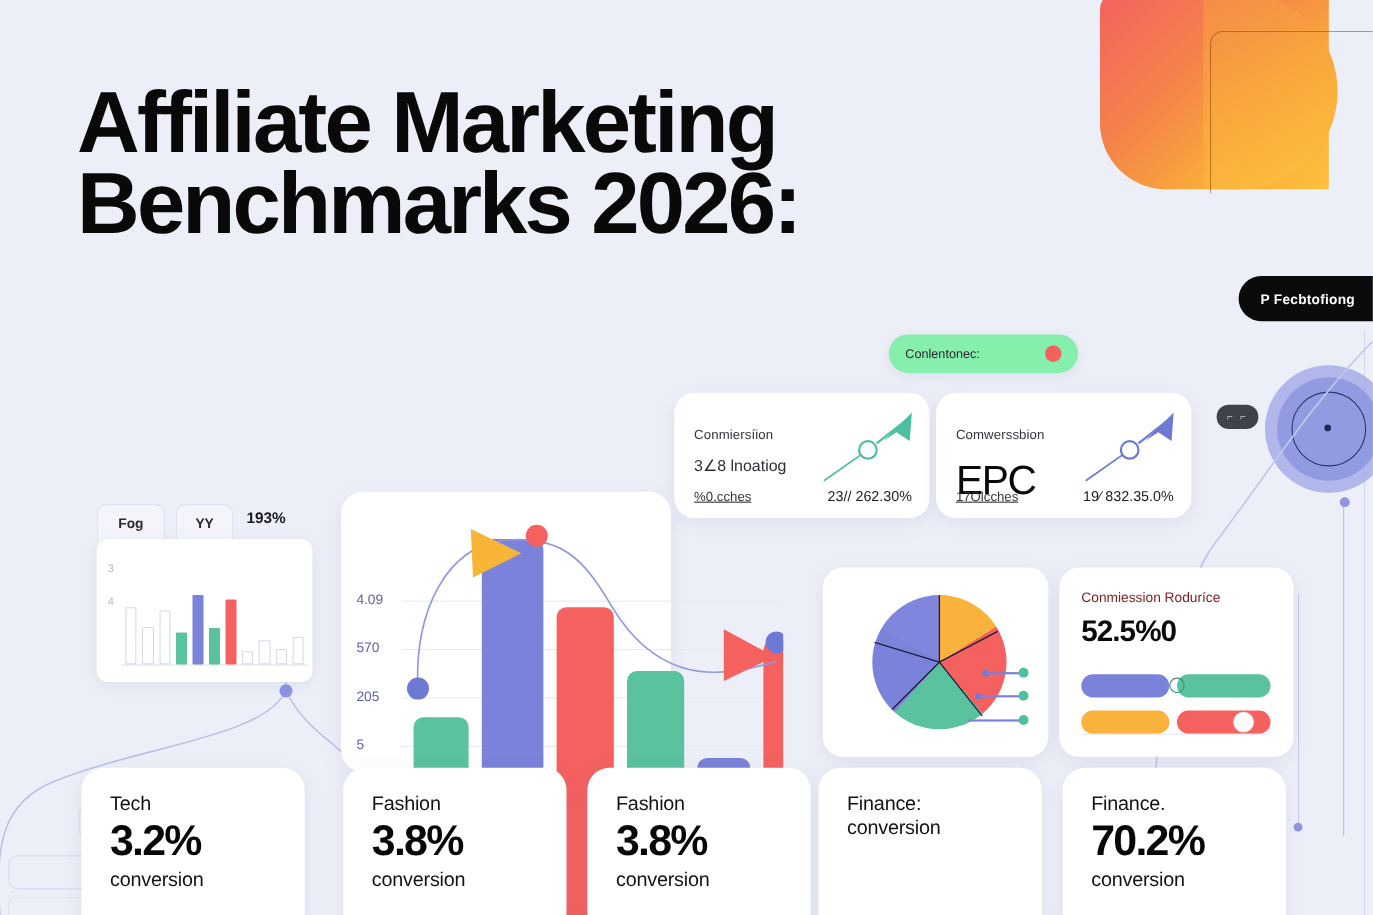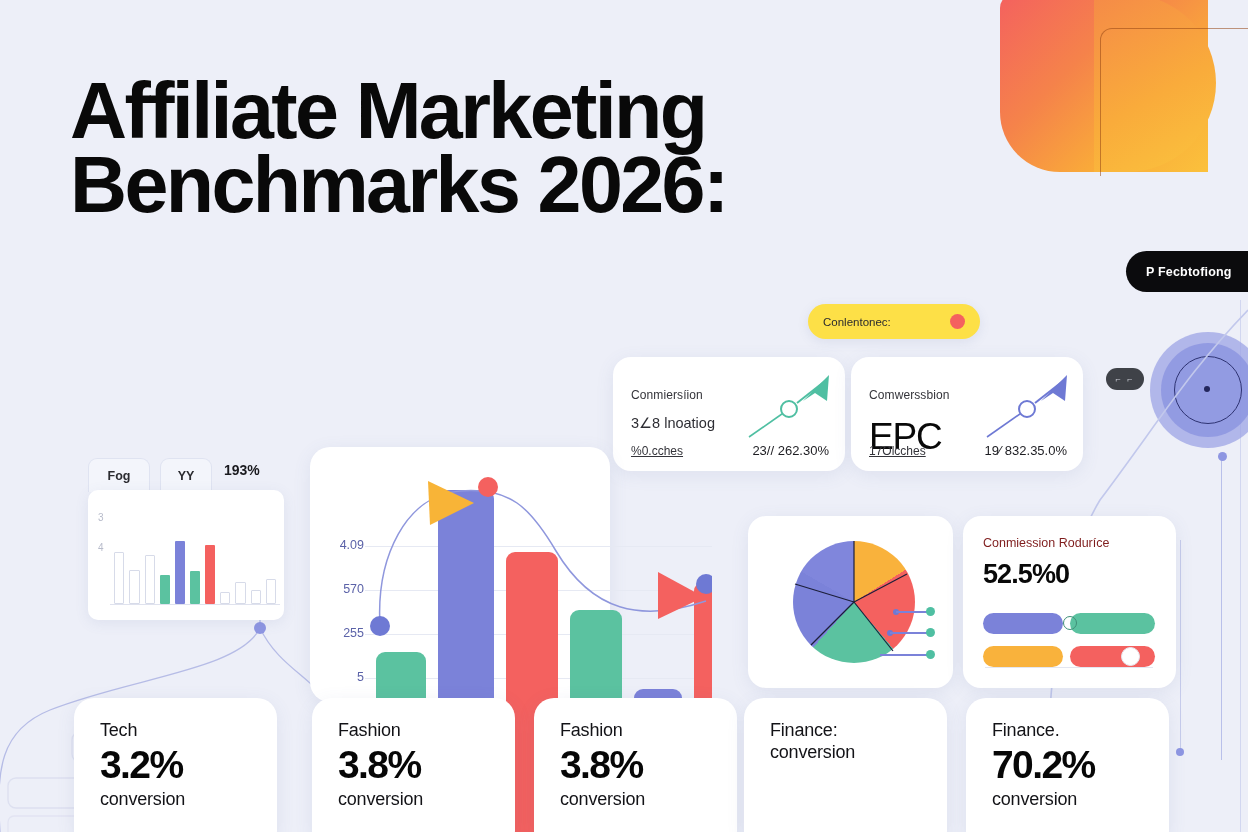--- a/index.html
+++ b/index.html
@@ -75,21 +75,21 @@
     margin-top:19px; font-size:33px; line-height:1.16; font-weight:400;
     color:#151515; letter-spacing:-.9px; max-width:760px;
   }
 
   
   .card { position:absolute; background:#fff; border-radius:18px; box-shadow:0 4px 18px rgba(93,103,160,.10); }
 
   
   .label-pill {
     position:absolute; left:808px; top:304px; width:172px; height:35px;
-    background:#fde047; border-radius:18px; display:flex; align-items:center;
+    background:#86efac; border-radius:18px; display:flex; align-items:center;
     padding:0 15px; box-shadow:0 3px 12px rgba(93,103,160,.12);
   }
   .label-pill .txt { font-size:11.5px; color:#2a2a2e; flex:1; }
   .label-pill .dot { width:15px; height:15px; border-radius:50%; background:#f4615f; }
 
   
   .mcard { width:232px; height:114px; top:357px; padding:31px 16px 0 18px; }
   .mcard.a { left:613px; }
   .mcard.b { left:851px; }
   .mcard .cap { font-size:12px; color:#34343a; letter-spacing:.1px; }
@@ -114,21 +114,21 @@
   .mini-card { left:88px; top:490px; width:196px; height:130px; border-radius:10px; box-shadow:0 3px 14px rgba(93,103,160,.10); }
   .mini-ylab { position:absolute; font-size:10px; color:#b7bbca; left:10px; }
   .mini-bars { position:absolute; left:26px; bottom:16px; width:162px; height:82px; display:flex; align-items:flex-end; gap:5px; }
   .mini-bars i { display:block; width:11px; border-radius:1px; }
   .mini-base { position:absolute; left:22px; bottom:15px; width:170px; height:1.5px; background:#dfe2ee; }
 
   
   .chart-card { left:310px; top:447px; width:300px; height:255px; border-radius:20px; }
   .chart-area { position:absolute; left:310px; top:447px; width:402px; height:385px; overflow:hidden; }
   .grid-line { position:absolute; left:55px; width:347px; height:1px; background:#e6e9f3; }
-  .ylab { position:absolute; left:14px; font-size:12.5px; color:#5b62a8; width:40px; text-align:right; }
+  .ylab { position:absolute; left:14px; font-size:12.5px; color:#5b62a8; width:40px; }
   .bars { position:absolute; left:58px; top:0; width:344px; height:385px; }
   .bar { position:absolute; bottom:0; border-radius:9px 9px 0 0; }
 
   
   .curvesvg { position:absolute; left:310px; top:447px; width:402px; height:260px; pointer-events:none; }
 
   
   .pie-card { left:748px; top:516px; width:205px; height:172px; }
   .pie { position:absolute; left:45px; top:25px; width:122px; height:122px; border-radius:50%;
          background:conic-gradient(
@@ -270,21 +270,21 @@
 
   <div class="card chart-card"></div>
   <div class="chart-area">
     <div class="grid-line" style="top:99px"></div>
     <div class="grid-line" style="top:143px"></div>
     <div class="grid-line" style="top:187px"></div>
     <div class="grid-line" style="top:231px"></div>
 
     <div class="ylab" style="top:91px">4.09</div>
     <div class="ylab" style="top:135px">570</div>
-    <div class="ylab" style="top:179px">255</div>
+    <div class="ylab" style="top:179px">205</div>
     <div class="ylab" style="top:223px">5</div>
 
     <div class="bars">
       <div class="bar" style="left:8px;   width:50px; height:180px; background:#5bc2a0;"></div>
       <div class="bar" style="left:70px;  width:56px; height:342px; background:#7b82d9;"></div>
       <div class="bar" style="left:138px; width:52px; height:280px; background:#f4615f;"></div>
       <div class="bar" style="left:202px; width:52px; height:222px; background:#5bc2a0;"></div>
       <div class="bar" style="left:266px; width:48px; height:143px; background:#7b82d9;"></div>
       <div class="bar" style="left:326px; width:52px; height:250px; background:#f4615f;"></div>
     </div>

